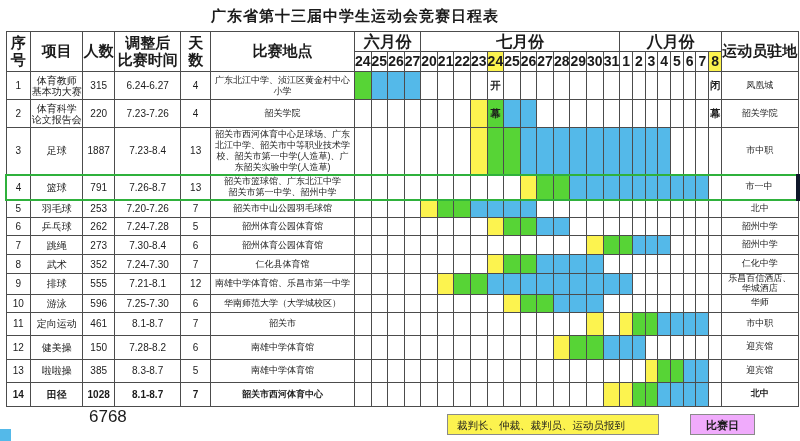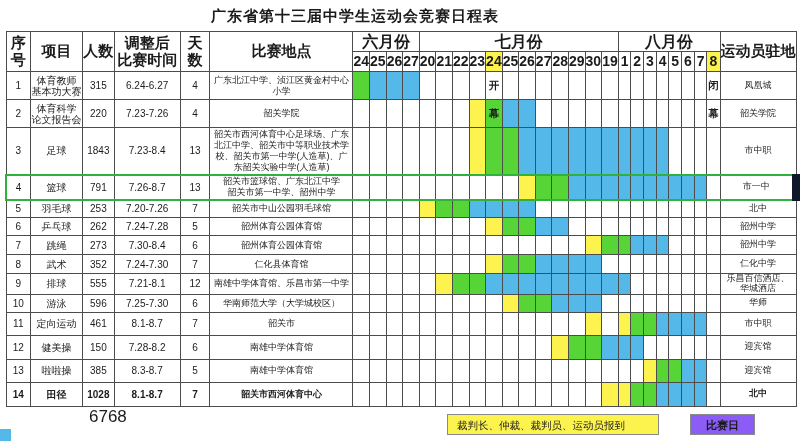--- a/index.html
+++ b/index.html
@@ -29,34 +29,34 @@
   td.num{font-size:10px;}
   td.venue{font-size:9px;line-height:11px;white-space:pre-line;padding:0 1px;}
   td.res{font-size:9px;white-space:pre-line;padding:0 1px;}
   td.gc{font-size:10.5px;font-weight:bold;}
   .cy{background:#fcf34f;}
   .cg{background:#57d436;}
   .cb{background:#54b9e9;}
   .hl{background:#fcf34f;}
   tr.sel td{border-top:2px solid #2fb13c;border-bottom:2px solid #2fb13c;}
   tr.sel td:first-child{border-left:2px solid #2fb13c;}
-  tr.sel td:last-child{border-right:8px solid #0f172a;}
+  tr.sel td:last-child{border-right:4px solid #0f172a;}
   .total{
     position:absolute;left:89px;top:407px;width:34px;
     text-align:center;font-size:17px;
   }
   .legend-report{
     position:absolute;left:447px;top:414px;width:212px;height:21px;
     background:#fcf34f;border:1px solid #8a8a8a;
     font-size:10.5px;line-height:21px;text-align:left;padding-left:9px;
     box-sizing:border-box;
   }
   .legend-match{
     position:absolute;left:690px;top:414px;width:65px;height:21px;
-    background:#8b5cf6;border:1px solid #8a8a8a;
+    background:#f0abfc;border:1px solid #8a8a8a;
     font-size:11px;font-weight:bold;line-height:21px;text-align:center;
     box-sizing:border-box;
   }
   .corner-artifact{
     position:absolute;left:0;top:429px;width:11px;height:12px;
     background:#54b9e9;
   }
 </style>
 </head>
 <body>
@@ -120,21 +120,21 @@
         <th class="date">21</th>
         <th class="date">22</th>
         <th class="date">23</th>
         <th class="date hl">24</th>
         <th class="date">25</th>
         <th class="date">26</th>
         <th class="date">27</th>
         <th class="date">28</th>
         <th class="date">29</th>
         <th class="date">30</th>
-        <th class="date">19</th>
+        <th class="date">31</th>
         <th class="date">1</th>
         <th class="date">2</th>
         <th class="date">3</th>
         <th class="date">4</th>
         <th class="date">5</th>
         <th class="date">6</th>
         <th class="date">7</th>
         <th class="date hl">8</th>
       </tr>
     </thead>
@@ -203,21 +203,21 @@
         <td class="gc"></td>
         <td class="gc"></td>
         <td class="gc"></td>
         <td class="gc"></td>
         <td class="gc">幕</td>
         <td class="res">韶关学院</td>
       </tr>
       <tr style="height: 47px;">
         <td class="num">3</td>
         <td class="ev">足球</td>
-        <td class="num">1843</td>
+        <td class="num">1887</td>
         <td class="num">7.23-8.4</td>
         <td class="num">13</td>
         <td class="venue">韶关市西河体育中心足球场、广东北江中学、韶关市中等职业技术学校、韶关市第一中学(人造草)、广东韶关实验中学(人造草)</td>
         <td class="gc"></td>
         <td class="gc"></td>
         <td class="gc"></td>
         <td class="gc"></td>
         <td class="gc"></td>
         <td class="gc"></td>
         <td class="gc"></td>

